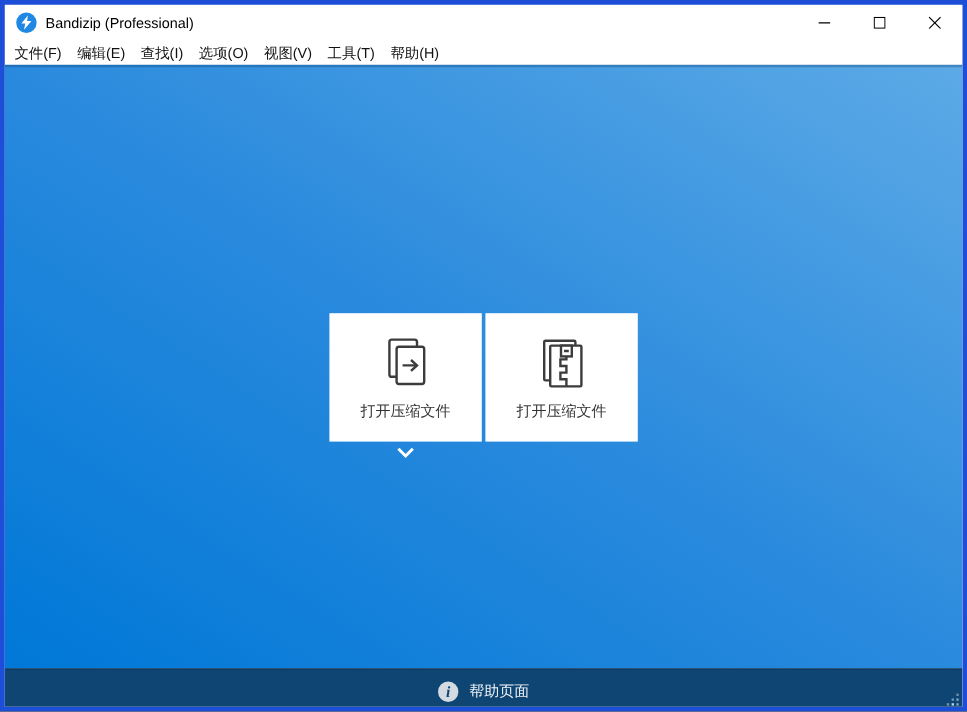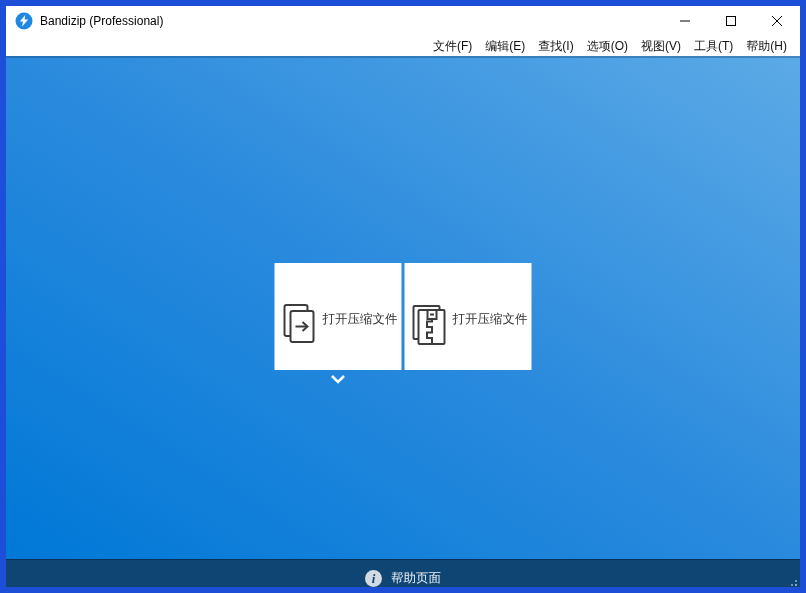--- a/index.html
+++ b/index.html
@@ -1,35 +1,35 @@
 <!DOCTYPE html>
 <html><head>
 <meta charset="utf-8">
 <style>
   html,body{margin:0;padding:0;background:#222;}
   body{width:806px;height:593px;font-family:"Liberation Sans",sans-serif;-webkit-font-smoothing:antialiased;}
-  .window{position:relative;width:806px;height:593px;box-sizing:border-box;border:6px solid #1d4ed8;background:#fff;overflow:hidden;}
+  .window{position:relative;width:806px;height:593px;box-sizing:border-box;border:4px solid #1d4ed8;background:#fff;overflow:hidden;}
 
   
   .titlebar{height:30px;background:#ffffff;display:flex;align-items:center;position:relative;}
   .app-icon{margin-left:9px;width:18px;height:18px;flex:0 0 auto;display:flex;}
   .title{margin-left:7px;font-size:12px;color:#000;white-space:nowrap;}
   .win-controls{position:absolute;right:0;top:0;height:30px;display:flex;}
   .win-btn{width:46px;height:30px;display:flex;align-items:center;justify-content:center;cursor:default;}
 
   
-  .menubar{height:20px;background:#ffffff;display:flex;align-items:center;padding-left:8px;font-size:12px;color:#111;justify-content:flex-end;}
+  .menubar{height:20px;background:#ffffff;display:flex;align-items:center;padding-left:8px;font-size:12px;color:#111;}
   .menu-item{margin-right:13px;white-space:nowrap;cursor:default;}
 
   
   .main{position:relative;height:503px;background:linear-gradient(to bottom left,#5caae6 0%,#2a8add 50%,#0078d7 100%);}
   .main::before{content:"";position:absolute;top:0;left:0;right:0;height:2px;background:rgba(10,60,110,0.32);}
 
   .btn-row{position:absolute;top:207px;left:50%;transform:translateX(-50%);display:flex;gap:3px;}
-  .big-btn{width:127px;height:107px;background:#ffffff;display:flex;flex-direction:row;align-items:center;cursor:pointer;}
+  .big-btn{width:127px;height:107px;background:#ffffff;display:flex;flex-direction:column;align-items:center;cursor:pointer;}
   .big-icon{margin-top:14px;height:54px;display:flex;align-items:center;justify-content:center;}
   .big-label{font-size:12.5px;color:#333;margin-top:6px;white-space:nowrap;}
 
   .chevron{position:absolute;top:317px;left:50%;transform:translateX(calc(-50% - 65px));width:18px;height:12px;display:flex;align-items:center;justify-content:center;cursor:pointer;}
 
   
   .footer{position:relative;height:39px;background:#0e4573;box-shadow:inset 0 1px 0 #0a3055;display:flex;align-items:center;justify-content:center;gap:9px;color:#eef2f6;font-size:12.5px;cursor:pointer;}
   .info-circle{width:17px;height:17px;border-radius:50%;background:#d3dae2;color:#0e4573;font-family:"Liberation Serif",serif;font-style:italic;font-weight:bold;font-size:13px;line-height:17px;display:flex;align-items:center;justify-content:center;}
   .grip{position:absolute;right:3px;bottom:4px;width:18px;height:18px;cursor:nwse-resize;}
 </style>

